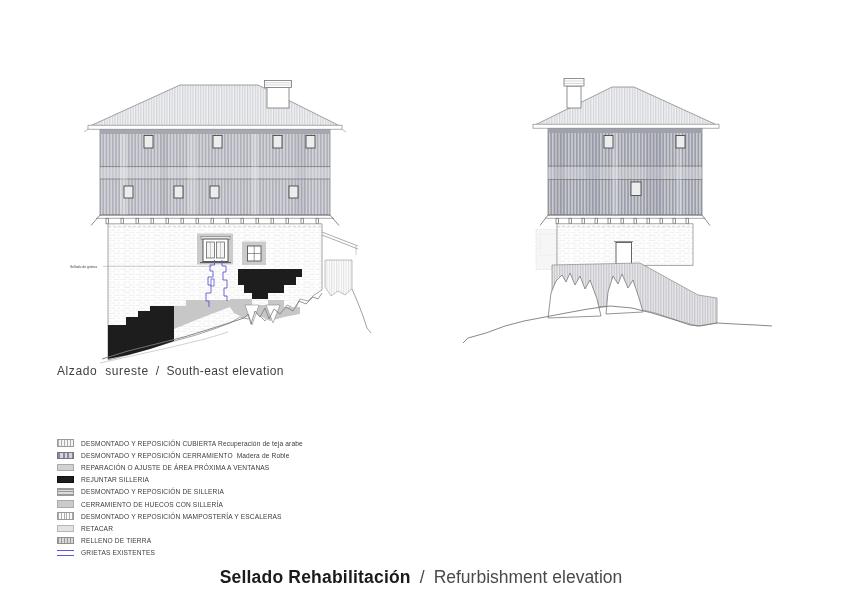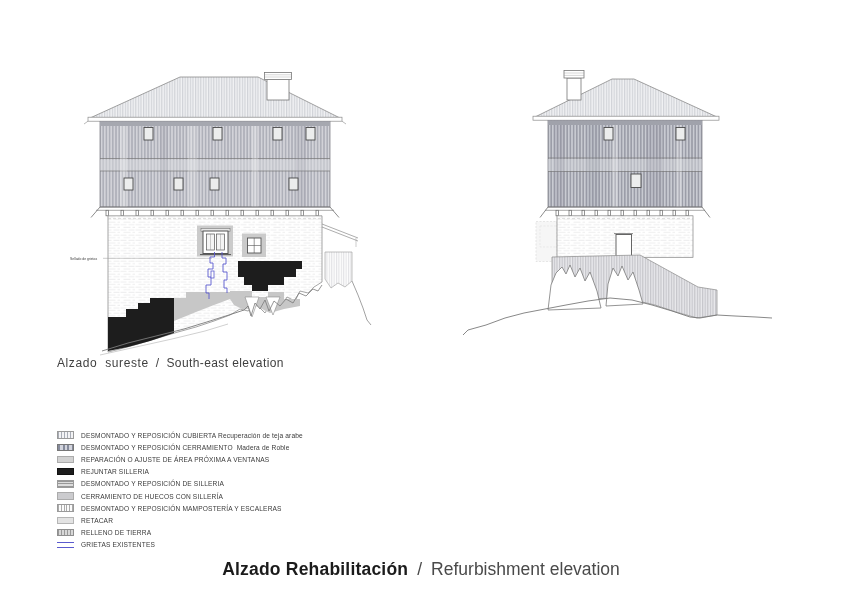--- a/index.html
+++ b/index.html
@@ -1,18 +1,18 @@
 <!DOCTYPE html>
 <html><head>
 <meta charset="utf-8">
 <style>
   html,body{margin:0;padding:0;background:#fff;}
   body{width:842px;height:595px;position:relative;overflow:hidden;
        font-family:"Liberation Sans", sans-serif;-webkit-font-smoothing:antialiased;}
-  .sheet{position:absolute;inset:0;background:#fff;}
+  .sheet{position:absolute;inset:0;background:#fff;margin-top:8px;}
 
   .drawing{position:absolute;}
   #svg-se{left:48px;top:58px;width:345px;height:302px;}
   #svg-ne{left:455px;top:58px;width:330px;height:302px;}
 
   .caption{position:absolute;top:356px;font-size:12px;color:#3f3f3f;letter-spacing:.4px;white-space:pre;}
   #caption-se{left:57px;}
   #caption-ne{left:463px;}
   .caption .sep{margin:0 7px;color:#3f3f3f;}
   .caption .es{letter-spacing:.6px;}
@@ -337,15 +337,15 @@
     <div class="legend-row">
         <span class="legend-swatch sw-tierra"></span>
         <span class="legend-label">RELLENO DE TIERRA</span>
       </div>
     <div class="legend-row">
         <span class="legend-swatch sw-grietas"></span>
         <span class="legend-label">GRIETAS EXISTENTES</span>
       </div>
   </div>
 
-  <div class="title"><span class="es">Alzado Rehabilitación</span><span class="sep">/</span><span class="en">Refurbishment elevation</span></div>
+  <div class="title"><span class="es">Sellado Rehabilitación</span><span class="sep">/</span><span class="en">Refurbishment elevation</span></div>
 
 </div>
 
 </body></html>

